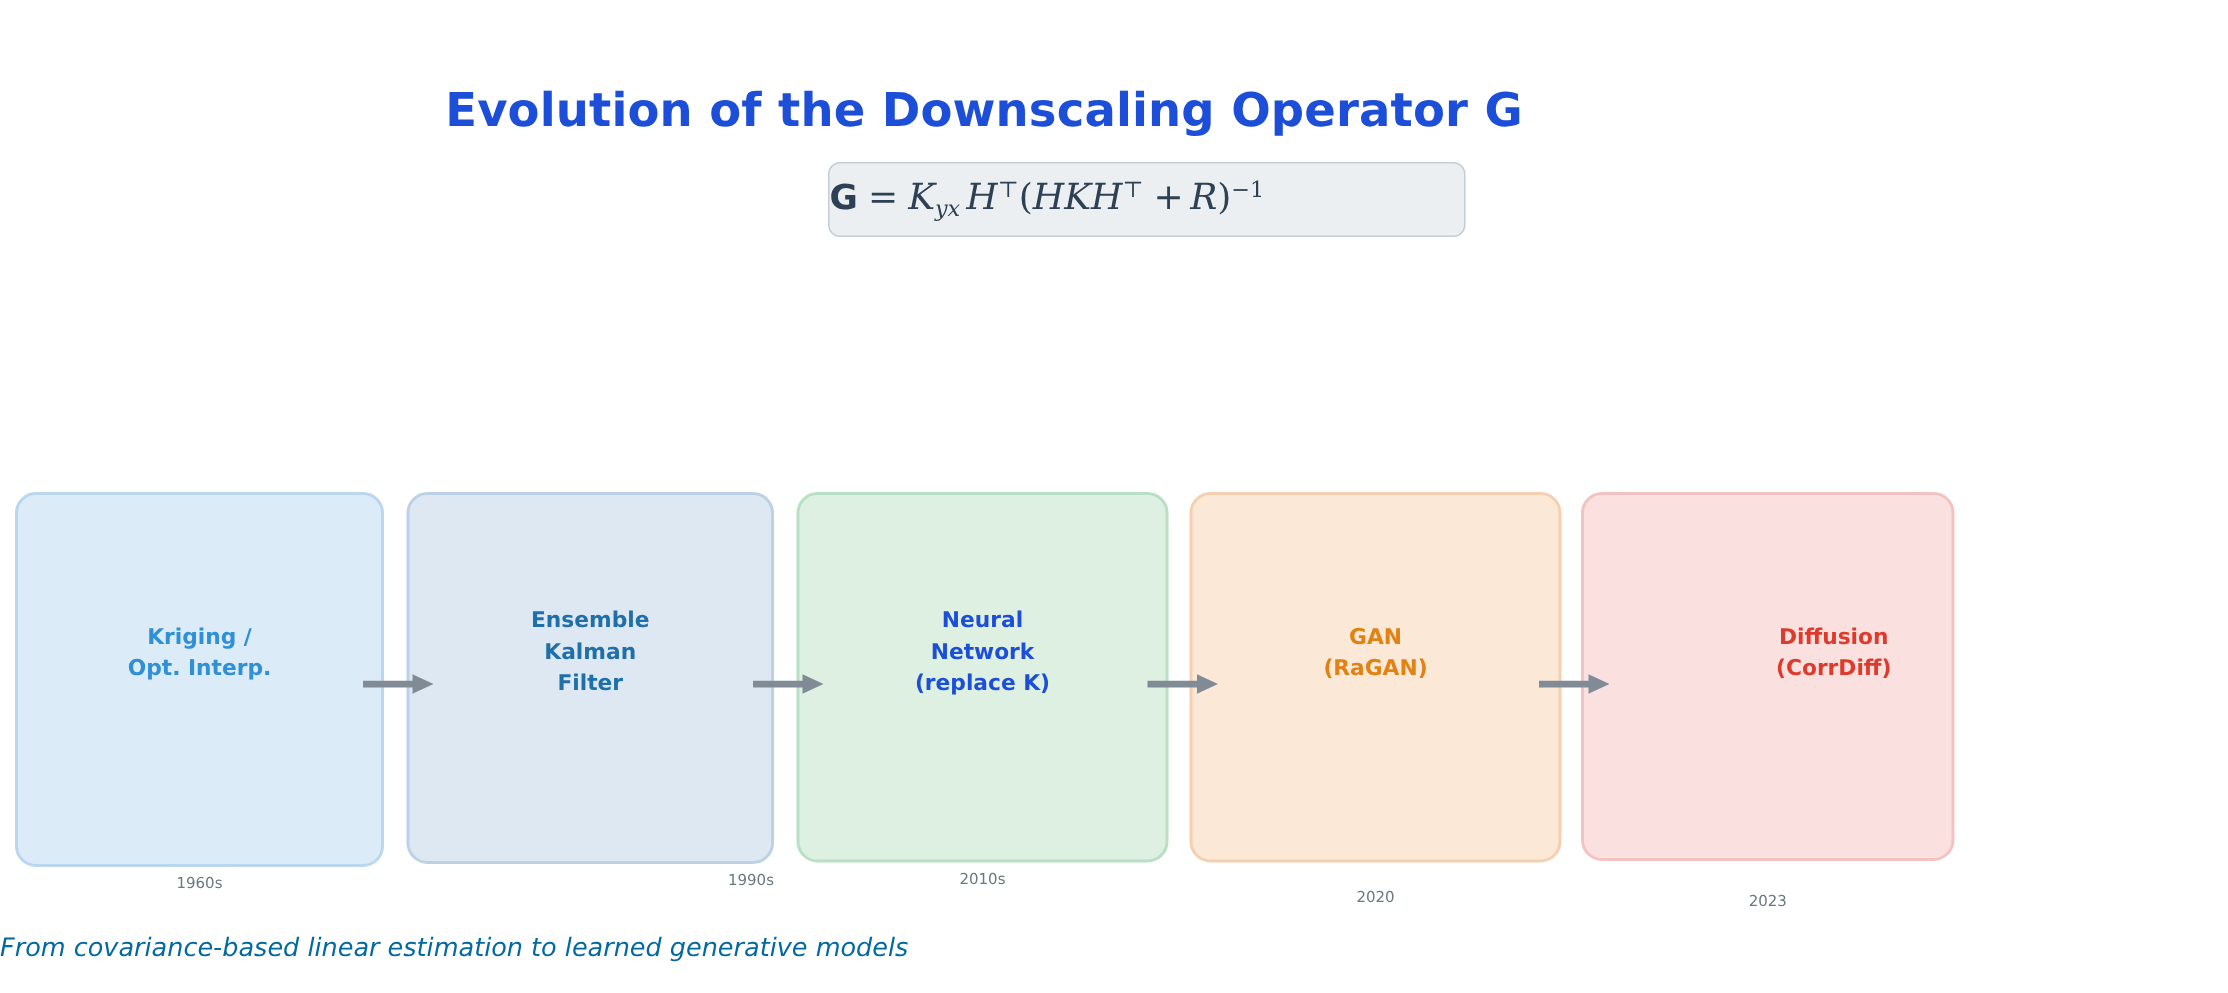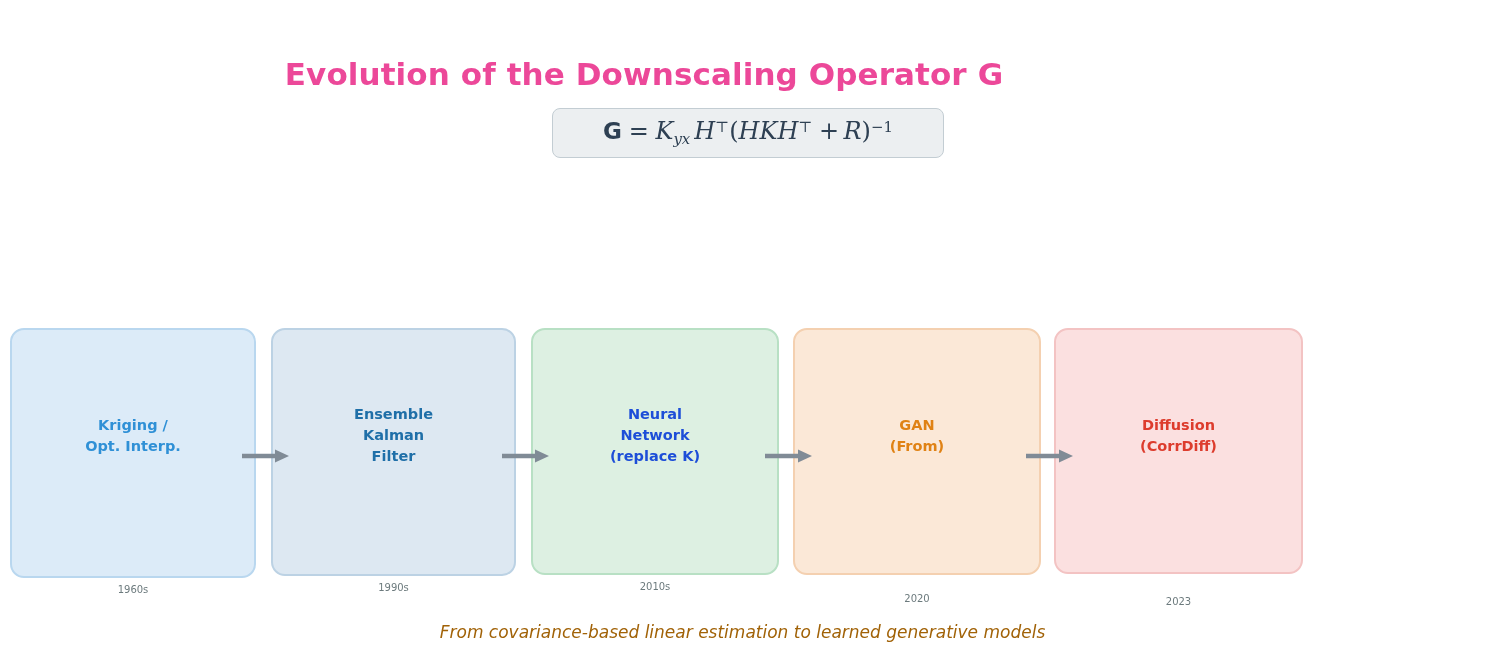--- a/index.html
+++ b/index.html
@@ -11,44 +11,43 @@
     height: 662px;
     background: #ffffff;
     font-family: "DejaVu Sans", "Liberation Sans", sans-serif;
     overflow: hidden;
     position: relative;
   }
 
   
   #title {
     position: absolute;
-    left: 0;
+    left: 12px;
     top: 56px;
     width: 1288px;
     text-align: center;
     font-size: 31px;
     font-weight: bold;
-    color: #ec4899;
+    color: #1d4ed8;
     letter-spacing: 0.1px;
   }
 
   
   #formula-box {
     position: absolute;
     left: 552px;
     top: 108px;
-    width: 392px;
+    width: 425px;
     height: 50px;
     box-sizing: border-box;
     background: #eceff1;
     border: 1px solid #c3cdd3;
     border-radius: 8px;
     display: flex;
     align-items: center;
-    justify-content: center;
   }
   #formula {
     font-family: "DejaVu Serif", "Liberation Serif", serif;
     font-size: 24px;
     color: #2e4053;
     white-space: nowrap;
     line-height: 1;
   }
   #formula .bold-g {
     font-family: "DejaVu Sans", "Liberation Sans", sans-serif;
@@ -117,24 +116,24 @@
     height: 18px;
   }
   .arrow svg { display: block; }
 
   
   #caption {
     position: absolute;
     left: 0;
     top: 622px;
     width: 1485px;
-    text-align: center;
+    text-align: left;
     font-size: 17px;
     font-style: italic;
-    color: #a16207;
+    color: #0369a1;
   }
 </style>
 </head>
 <body>
 
 <div id="title">Evolution of the Downscaling Operator G</div>
 
 <div id="formula-box">
   <span id="formula">
     <span class="bold-g">G</span><span class="sp2"></span><span>=</span><span class="sp2"></span><span class="it">K</span><sub>yx</sub><span class="sp"></span><span class="it">H</span><sup>⊤</sup><span>(</span><span class="it">H</span><span class="it">K</span><span class="it">H</span><sup>⊤</sup><span class="sp2"></span><span>+</span><span class="sp"></span><span class="it">R</span><span>)</span><sup>−1</sup>
@@ -146,38 +145,38 @@
       <div class="stage-box" style="width: 246px; height: 250px; background: rgb(220, 235, 248); border-color: rgb(185, 215, 239);"></div>
       <div class="stage-label" style="top: 87px; color: rgb(47, 144, 214);">Kriging /
 Opt. Interp.</div>
       <div class="stage-year" style="top: 256px;">1960s</div>
     </div>
     <div class="stage" style="left: 271px; width: 245px;">
       <div class="stage-box" style="width: 245px; height: 248px; background: rgb(221, 232, 242); border-color: rgb(188, 210, 228);"></div>
       <div class="stage-label" style="top: 76px; color: rgb(31, 111, 168); text-align: center;">Ensemble
 Kalman
 Filter</div>
-      <div class="stage-year" style="top: 254px;">1990s</div>
+      <div class="stage-year" style="top: 254px; text-align: right;">1990s</div>
     </div>
     <div class="stage" style="left: 531px; width: 248px;">
       <div class="stage-box" style="width: 248px; height: 247px; background: rgb(221, 240, 226); border-color: rgb(184, 224, 196);"></div>
       <div class="stage-label" style="top: 76px; color: #1d4ed8;">Neural
 Network
 (replace K)</div>
       <div class="stage-year" style="top: 253px;">2010s</div>
     </div>
     <div class="stage" style="left: 793px; width: 248px;">
       <div class="stage-box" style="width: 248px; height: 247px; background: rgb(251, 232, 215); border-color: rgb(244, 208, 176);"></div>
       <div class="stage-label" style="top: 87px; color: rgb(224, 130, 20);">GAN
-(From)</div>
+(RaGAN)</div>
       <div class="stage-year" style="top: 265px;">2020</div>
     </div>
     <div class="stage" style="left: 1054px; width: 249px;">
       <div class="stage-box" style="width: 249px; height: 246px; background: rgb(251, 224, 224); border-color: rgb(243, 195, 195);"></div>
-      <div class="stage-label" style="top: 87px; color: rgb(221, 60, 45);">Diffusion
+      <div class="stage-label" style="top: 87px; color: rgb(221, 60, 45); padding-left: 44px;">Diffusion
 (CorrDiff)</div>
       <div class="stage-year" style="top: 268px;">2023</div>
     </div>
     <div class="arrow" style="left: 241px; width: 48px;">
       <svg width="48" height="18" viewBox="0 0 48 18">
         <line x1="1" y1="9" x2="36" y2="9" stroke="#808b96" stroke-width="4.5" stroke-linecap="butt"></line>
         <path d="M 34 2.5 L 48 9 L 34 15.5 Z" fill="#808b96"></path>
       </svg>
     </div>
     <div class="arrow" style="left: 501px; width: 48px;">

